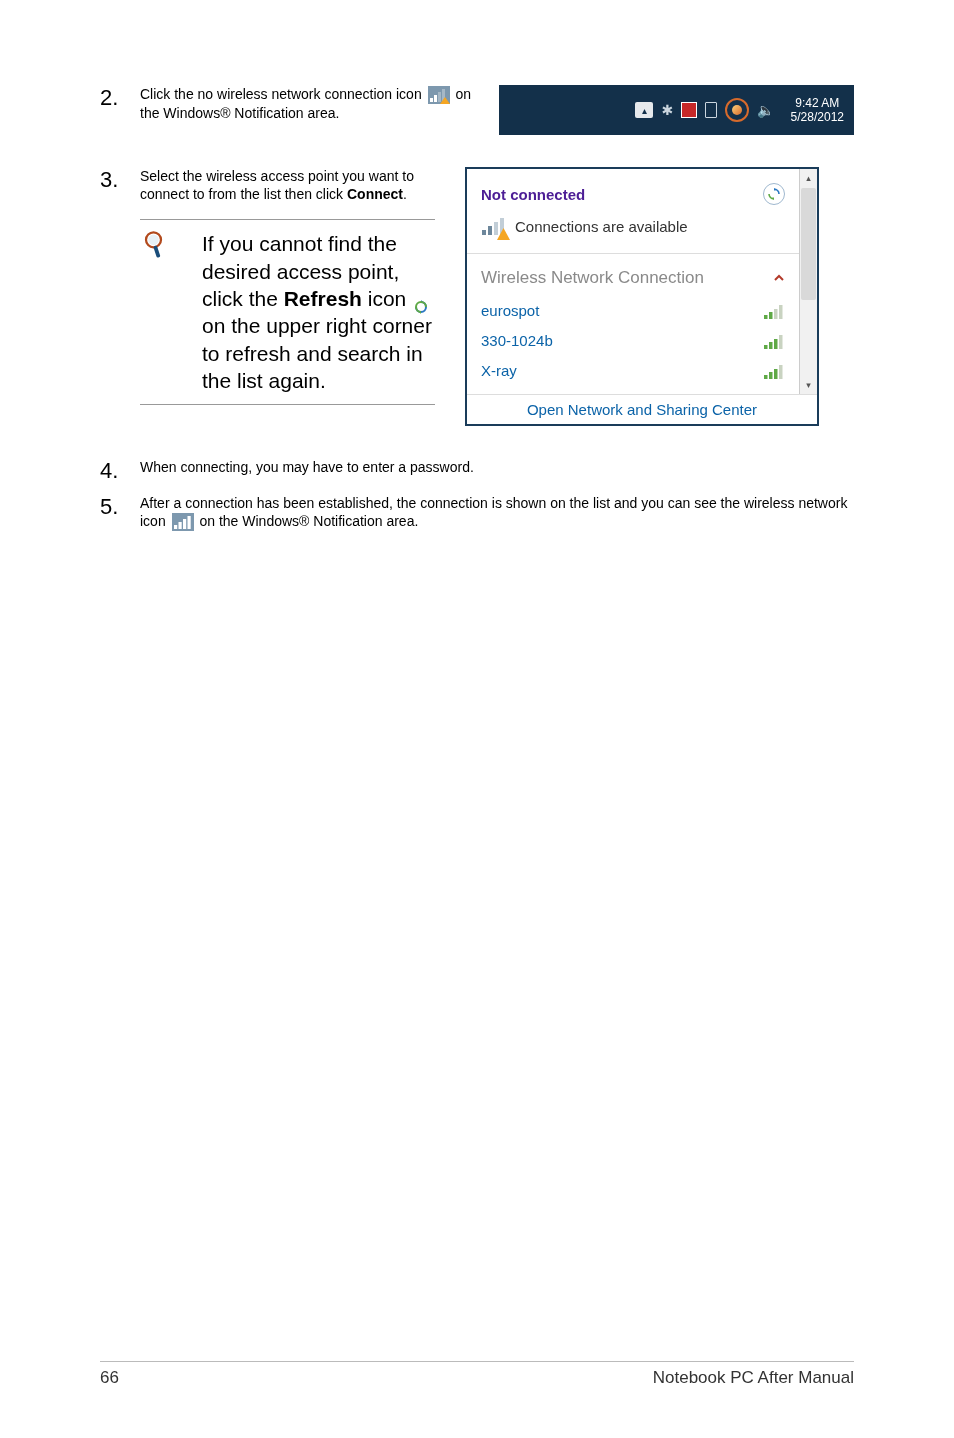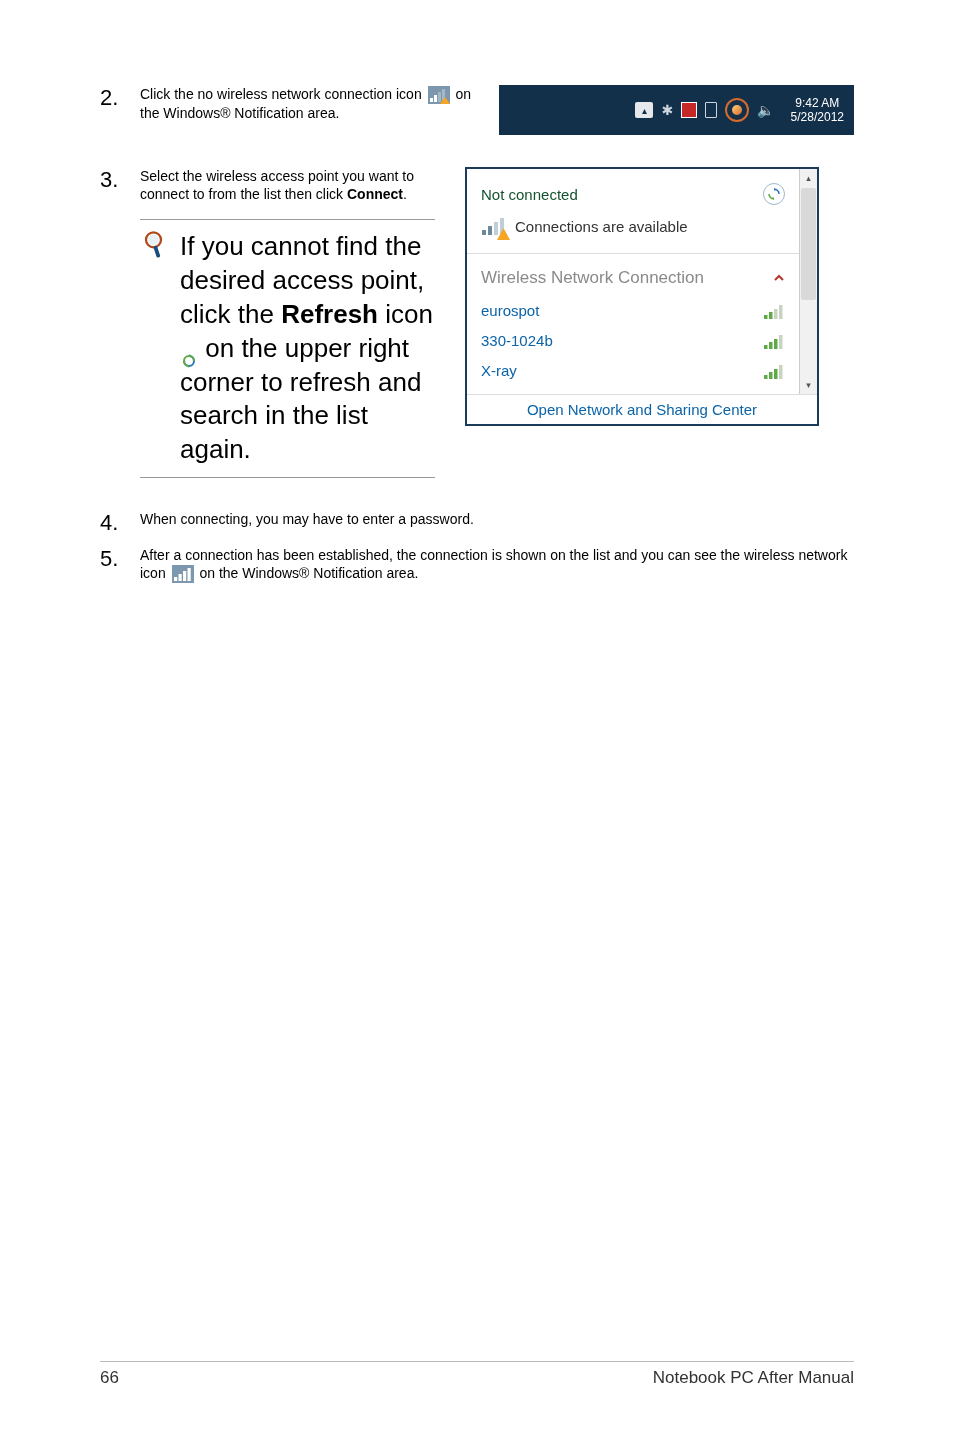--- a/index.html
+++ b/index.html
@@ -55,21 +55,21 @@
       color: #fff; font-size: 12px; line-height: 1.2; text-align: center; margin-left: 8px;
     }
     .note-box {
       display: flex;
       margin-top: 16px;
       border-top: 1.5px solid #999;
       border-bottom: 1.5px solid #999;
       padding: 10px 0;
     }
     .note-icon { width: 40px; flex-shrink: 0; }
-    .note-text { font-size: 26px; line-height: 1.3; }
+    .note-text { font-size: 21px; line-height: 1.3; margin-left: 22px; }
     .magnifier {
       width: 30px; height: 30px;
     }
     .refresh-icon {
       display: inline-block;
       width: 14px; height: 14px;
       vertical-align: middle;
       margin: 0 2px;
     }
     .flyout {
@@ -87,21 +87,21 @@
       background: #f1f1f1;
       display: flex; flex-direction: column;
       border-left: 1px solid #ccc;
     }
     .scroll-btn { height: 18px; background: #f1f1f1; text-align: center; font-size: 9px; color: #555; line-height: 18px; }
     .scroll-thumb { flex: 0.6; background: #d9d9d9; margin: 1px; border-radius: 2px; }
     .scroll-track { flex: 0.4; }
     .fly-head {
       padding: 14px 14px 10px 14px;
     }
-    .fly-title { font-size: 15px; color: #14532d; margin-bottom: 10px; display: flex; justify-content: space-between; align-items: center; }
+    .fly-title { font-size: 15px; color: #4c1d95; margin-bottom: 10px; display: flex; justify-content: space-between; align-items: center; font-weight: bold; }
     .refresh-btn {
       width: 22px; height: 22px; border: 1px solid #9fb8cf; border-radius: 50%;
       display: flex; align-items: center; justify-content: center;
     }
     .refresh-arrows { width: 12px; height: 12px; }
     .fly-sub {
       display: flex; align-items: center; gap: 8px;
       font-size: 15px; color: #333;
     }
     .bars-warn { width: 26px; height: 22px; position: relative; }

